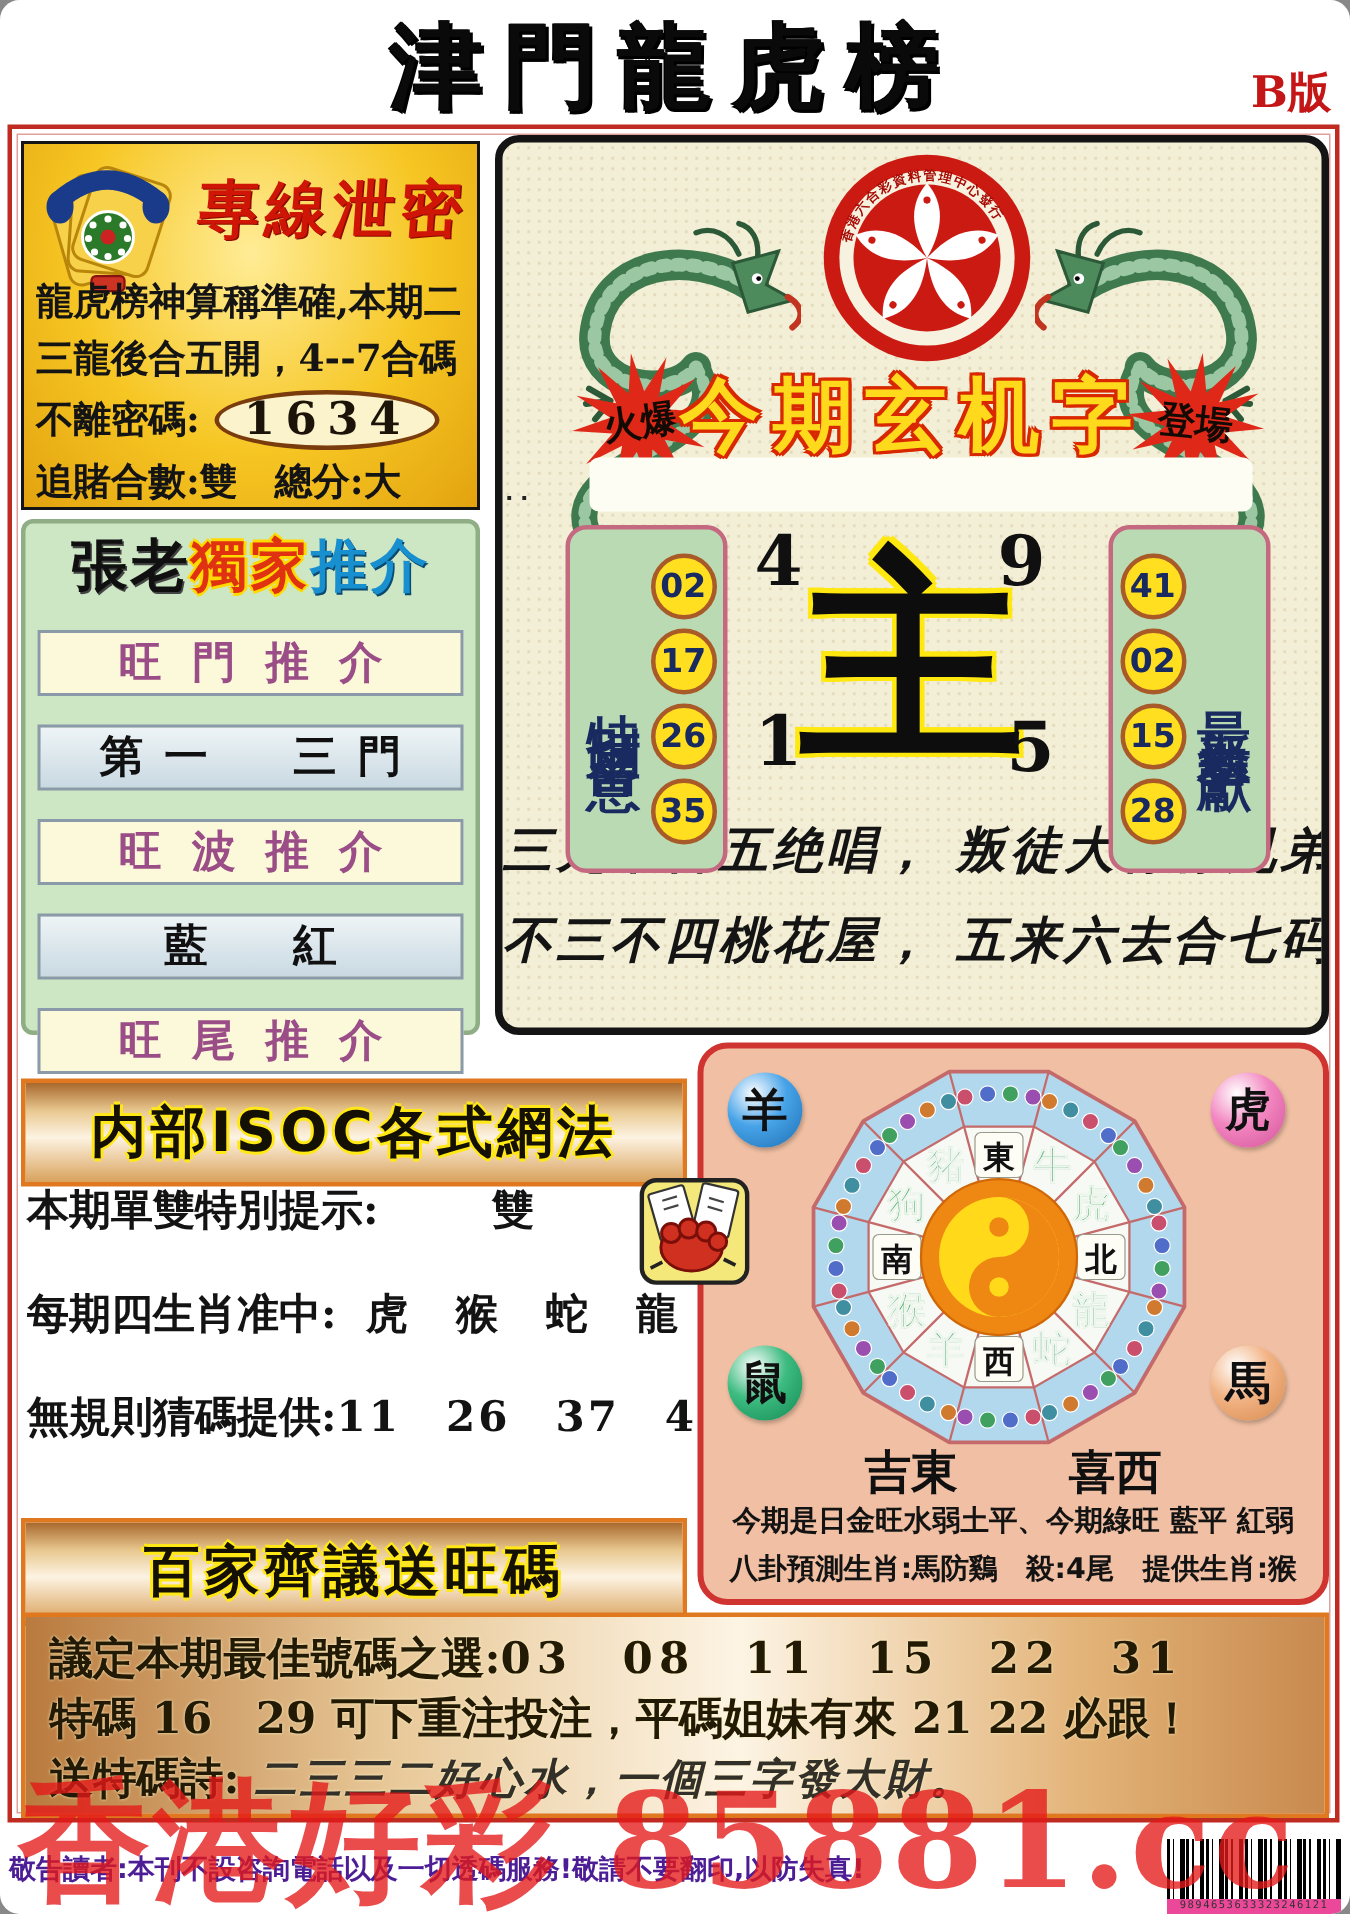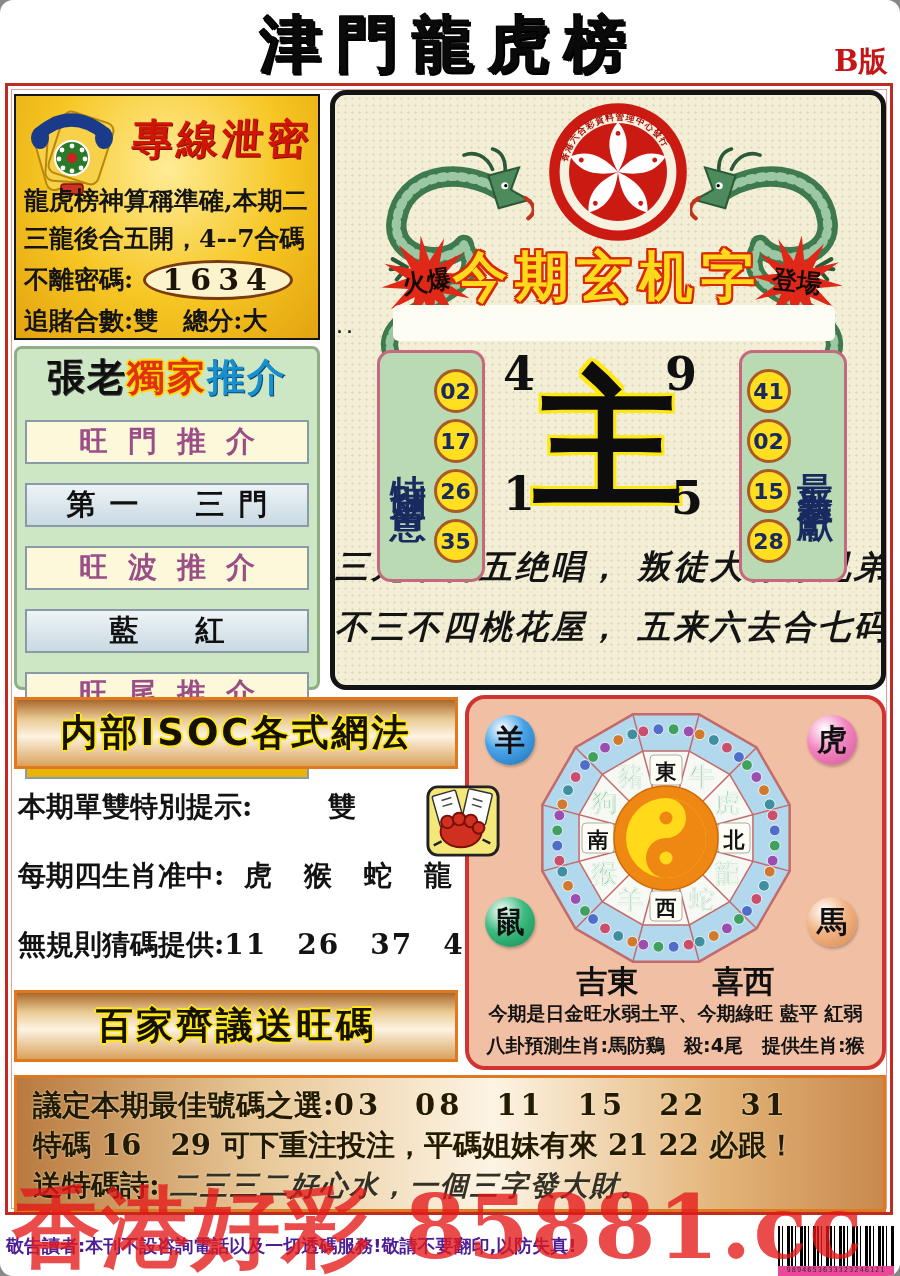--- a/index.html
+++ b/index.html
@@ -151,20 +151,21 @@
   .verse2 { top:510px; }
   
   .bar-header {
     position:absolute; left:14px; width:444px; height:72px;
     background:linear-gradient(180deg,#a8682c 0%,#e8c890 28%,#fdf3e2 55%,#d9a25c 100%);
     border:3px solid #e07820;
     display:flex; align-items:center; justify-content:center;
     font-family:"DejaVu Sans", sans-serif; font-weight:900; font-size:37px;
     letter-spacing:3px; color:#141004; white-space:nowrap;
     text-shadow:-2px 0 #ffe815, 2px 0 #ffe815, 0 -2px #ffe815, 0 2px #ffe815;
+    margin-top:22px;
   }
   .isoc-header { top:697px; }
   .wangma-header { top:990px; }
   .isoc-lines { position:absolute; left:18px; top:788px; width:436px; }
   .isoc-line {
     display:flex; justify-content:space-between; align-items:baseline;
     height:42px; margin-bottom:27px; white-space:nowrap;
     font-family:"DejaVu Serif", serif; font-weight:900; font-size:28px; color:#131313;
   }
   .isoc-line .val { letter-spacing:2px; }

